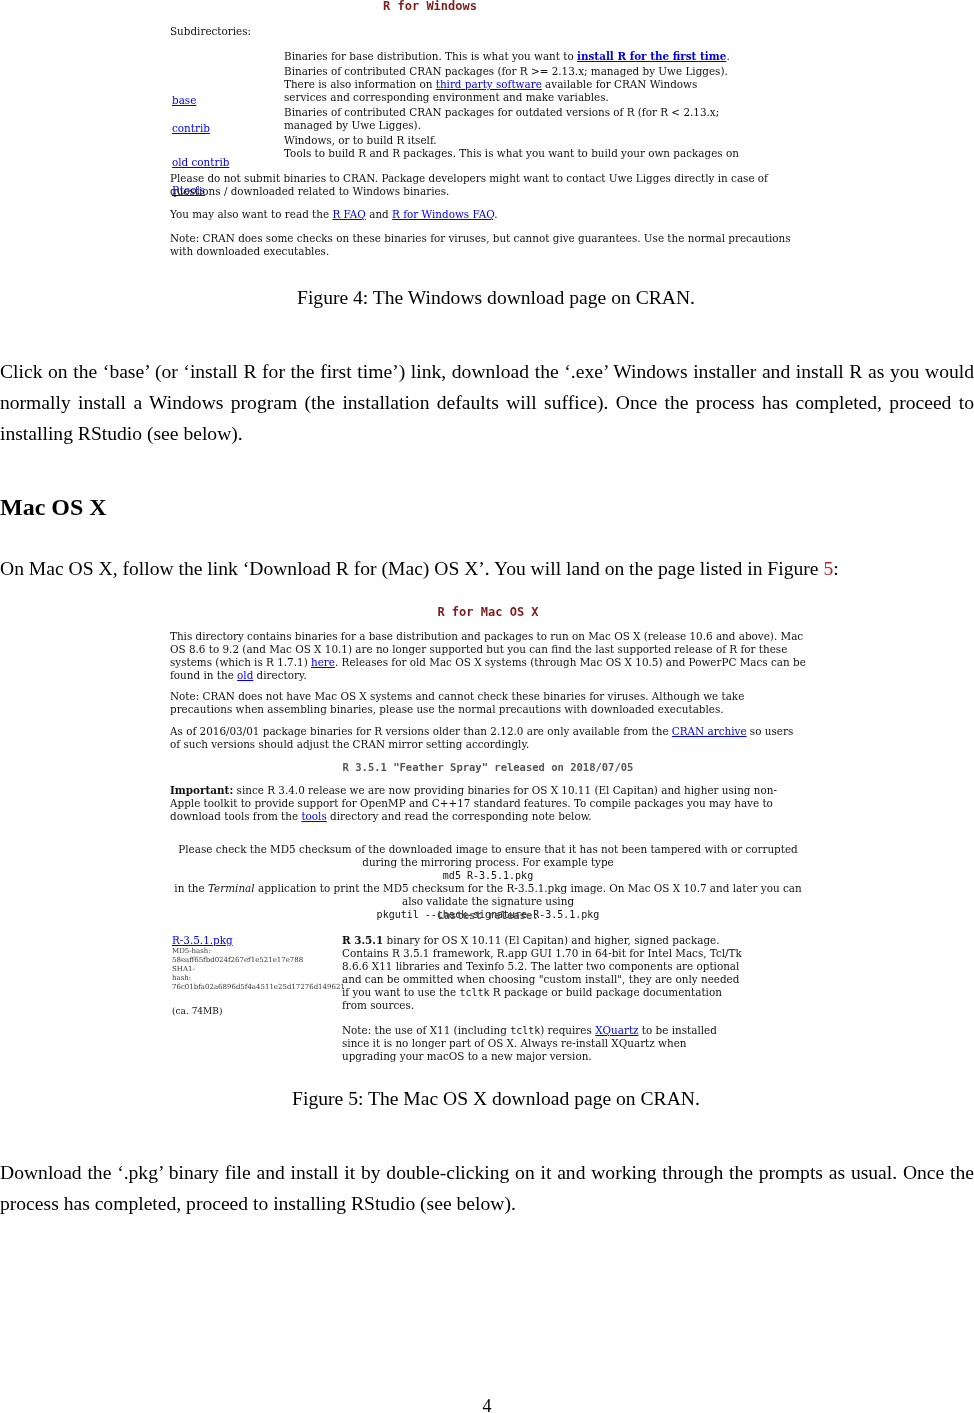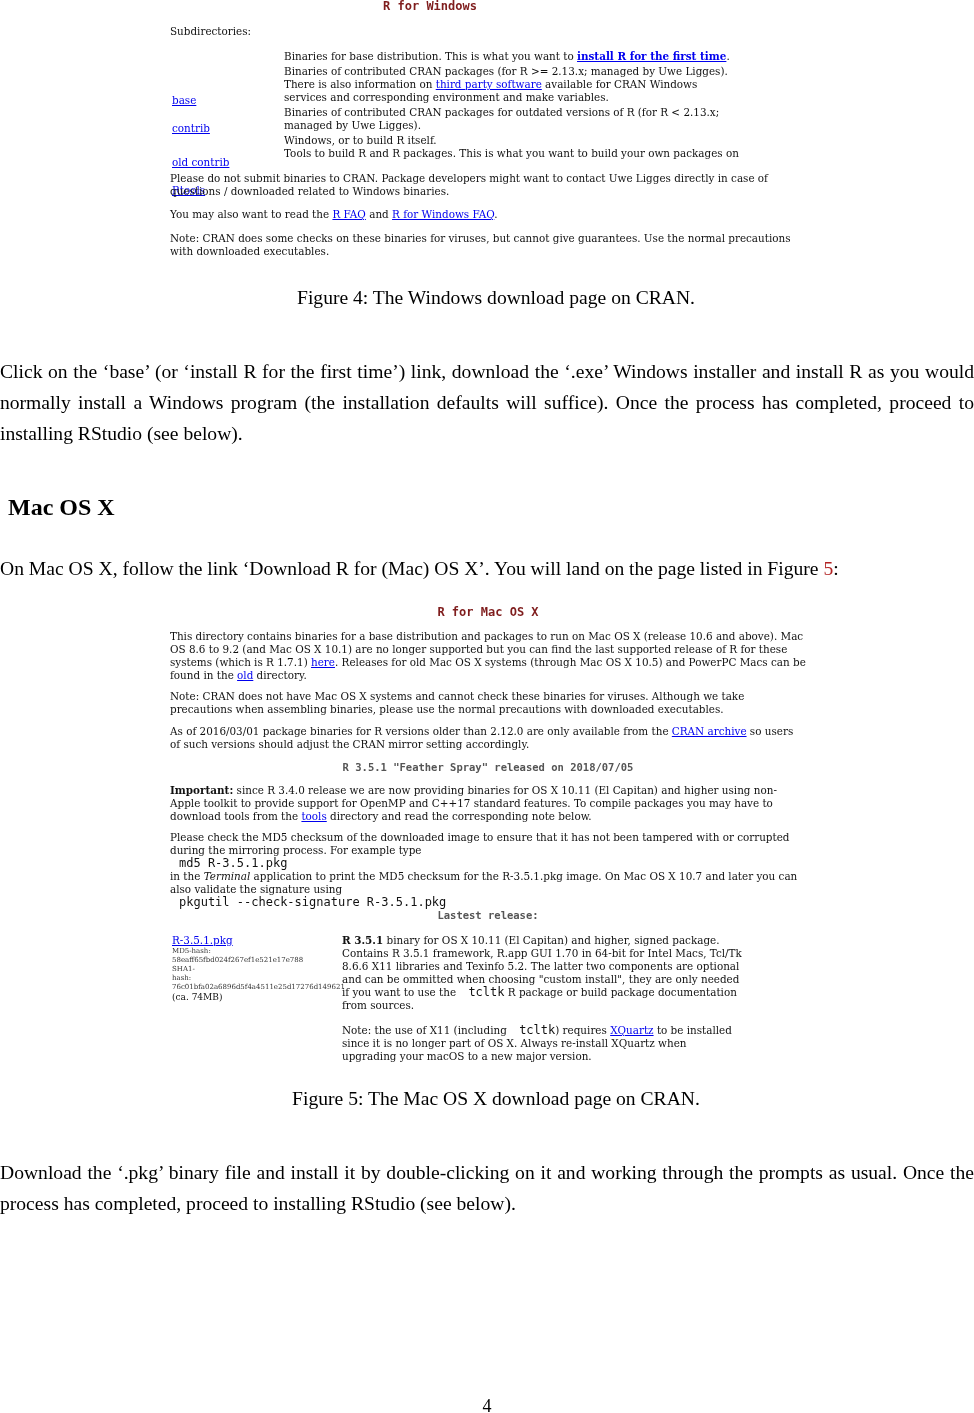--- a/index.html
+++ b/index.html
@@ -4,30 +4,30 @@
 <style>
   html, body { margin: 0; padding: 0; background: #ffffff; }
   body { width: 974px; height: 1413px; position: relative; overflow: hidden; color: #000; }
   a.lnk { color: #0000ee; text-decoration: underline; margin-top: 44px; }
 
   
   .shot { position: absolute; left: 168px; width: 640px; font-family: "DejaVu Serif", "Liberation Serif", serif; font-size: 10.4px; line-height: 13px; color: #111; }
   .shot p { margin: 0; }
   .shot .h2 { font-family: "DejaVu Sans Mono", "Liberation Mono", monospace; font-weight: bold; color: #7f1d1d; text-align: center; font-size: 12px; }
   .shot .h3 { font-family: "DejaVu Sans Mono", "Liberation Mono", monospace; font-weight: bold; color: #555; text-align: center; font-size: 10.5px; }
-  .shot code { font-family: "DejaVu Sans Mono", "Liberation Mono", monospace; font-size: 12px; margin-left: 9px; }
+  .shot code { font-family: "DejaVu Sans Mono", "Liberation Mono", monospace; font-size: 10px; }
   .subdir-row { position: absolute; left: 0; width: 640px; }
   .subdir-name { position: absolute; left: 4px; }
   .subdir-desc { position: absolute; left: 116px; width: 520px; }
 
   
   .para { position: absolute; left: 0; width: 974px; font-family: "Liberation Serif", "DejaVu Serif", serif; font-size: 19.6px; line-height: 31px; text-align: justify; }
   .para.last-line-left { text-align-last: left; }
   .caption { position: absolute; left: 16px; width: 940px; text-align: center; font-family: "Liberation Serif", "DejaVu Serif", serif; font-size: 19.6px; margin-left: 10px; }
-  .section-title { position: absolute; left: 0; top: 494px; font-family: "Liberation Serif", "DejaVu Serif", serif; font-weight: bold; font-size: 24px; padding-left: 8px; }
+  .section-title { position: absolute; left: 0; top: 494px; font-family: "Liberation Serif", "DejaVu Serif", serif; font-weight: bold; font-size: 24px; }
   .figref { color: #b22222; }
   .page-number { position: absolute; top: 1396px; left: 0; width: 974px; text-align: center; font-family: "Liberation Serif", "DejaVu Serif", serif; font-size: 18px; }
 
   .pkg-left { position: absolute; left: 4px; width: 172px; font-size: 10.4px; }
   .pkg-left .hash { font-size: 7px; line-height: 9px; color: #333; }
   .pkg-right { position: absolute; left: 174px; width: 400px; }
 </style>
 </head>
 <body>
 
@@ -96,35 +96,35 @@
   <p style="position:absolute; top:119px; left:2px; width:636px;">
     <span>As of 2016/03/01 package binaries for R versions older than 2.12.0 are only available from the </span><a class="lnk">CRAN archive</a><span> so users of such versions should adjust the CRAN mirror setting accordingly.</span>
   </p>
 
   <div class="h3" style="position:absolute; top:155px; left:0; width:640px;">R 3.5.1 "Feather Spray" released on 2018/07/05</div>
 
   <p style="position:absolute; top:178px; left:2px; width:636px;">
     <b>Important:</b><span> since R 3.4.0 release we are now providing binaries for OS X 10.11 (El Capitan) and higher using non-Apple toolkit to provide support for OpenMP and C++17 standard features. To compile packages you may have to download tools from the </span><a class="lnk">tools</a><span> directory and read the corresponding note below.</span>
   </p>
 
-  <p style="position:absolute; top:225px; left:2px; width:636px;">
+  <p style="position:absolute; top:237px; left:2px; width:636px;text-align:center;">
     <span>Please check the MD5 checksum of the downloaded image to ensure that it has not been tampered with or corrupted during the mirroring process. For example type</span><br>
     <code>md5 R-3.5.1.pkg</code><br>
     <span>in the </span><i>Terminal</i><span> application to print the MD5 checksum for the R-3.5.1.pkg image. On Mac OS X 10.7 and later you can also validate the signature using</span><br>
     <code>pkgutil --check-signature R-3.5.1.pkg</code>
   </p>
 
   <div class="h3" style="position:absolute; top:303px; left:0; width:640px;">Lastest release:</div>
 
   <div class="pkg-left" style="top:328px;">
     <a class="lnk">R-3.5.1.pkg</a>
     <div class="hash">MD5-hash: 58eaff65fbd024f267ef1e521e17e788</div>
     <div class="hash">SHA1-</div>
     <div class="hash">hash: 76c01bfa02a6896d5f4a4511e25d17276d149621</div>
-    <div style="font-size:9px; line-height:11px;">(ca. 74MB)</div>
+    <div style="font-size:9px; line-height:11px;margin-top:14px;">(ca. 74MB)</div>
   </div>
 
   <div class="pkg-right" style="top:328px;">
     <p>
       <b>R 3.5.1</b><span> binary for OS X 10.11 (El Capitan) and higher, signed package. Contains R 3.5.1 framework, R.app GUI 1.70 in 64-bit for Intel Macs, Tcl/Tk 8.6.6 X11 libraries and Texinfo 5.2. The latter two components are optional and can be ommitted when choosing "custom install", they are only needed if you want to use the </span><code>tcltk</code><span> R package or build package documentation from sources.</span>
     </p>
     <p style="margin-top:12px;">
       <span>Note: the use of X11 (including </span><code>tcltk</code><span>) requires </span><a class="lnk">XQuartz</a><span> to be installed since it is no longer part of OS X. Always re-install XQuartz when upgrading your macOS to a new major version.</span>
     </p>
   </div>

